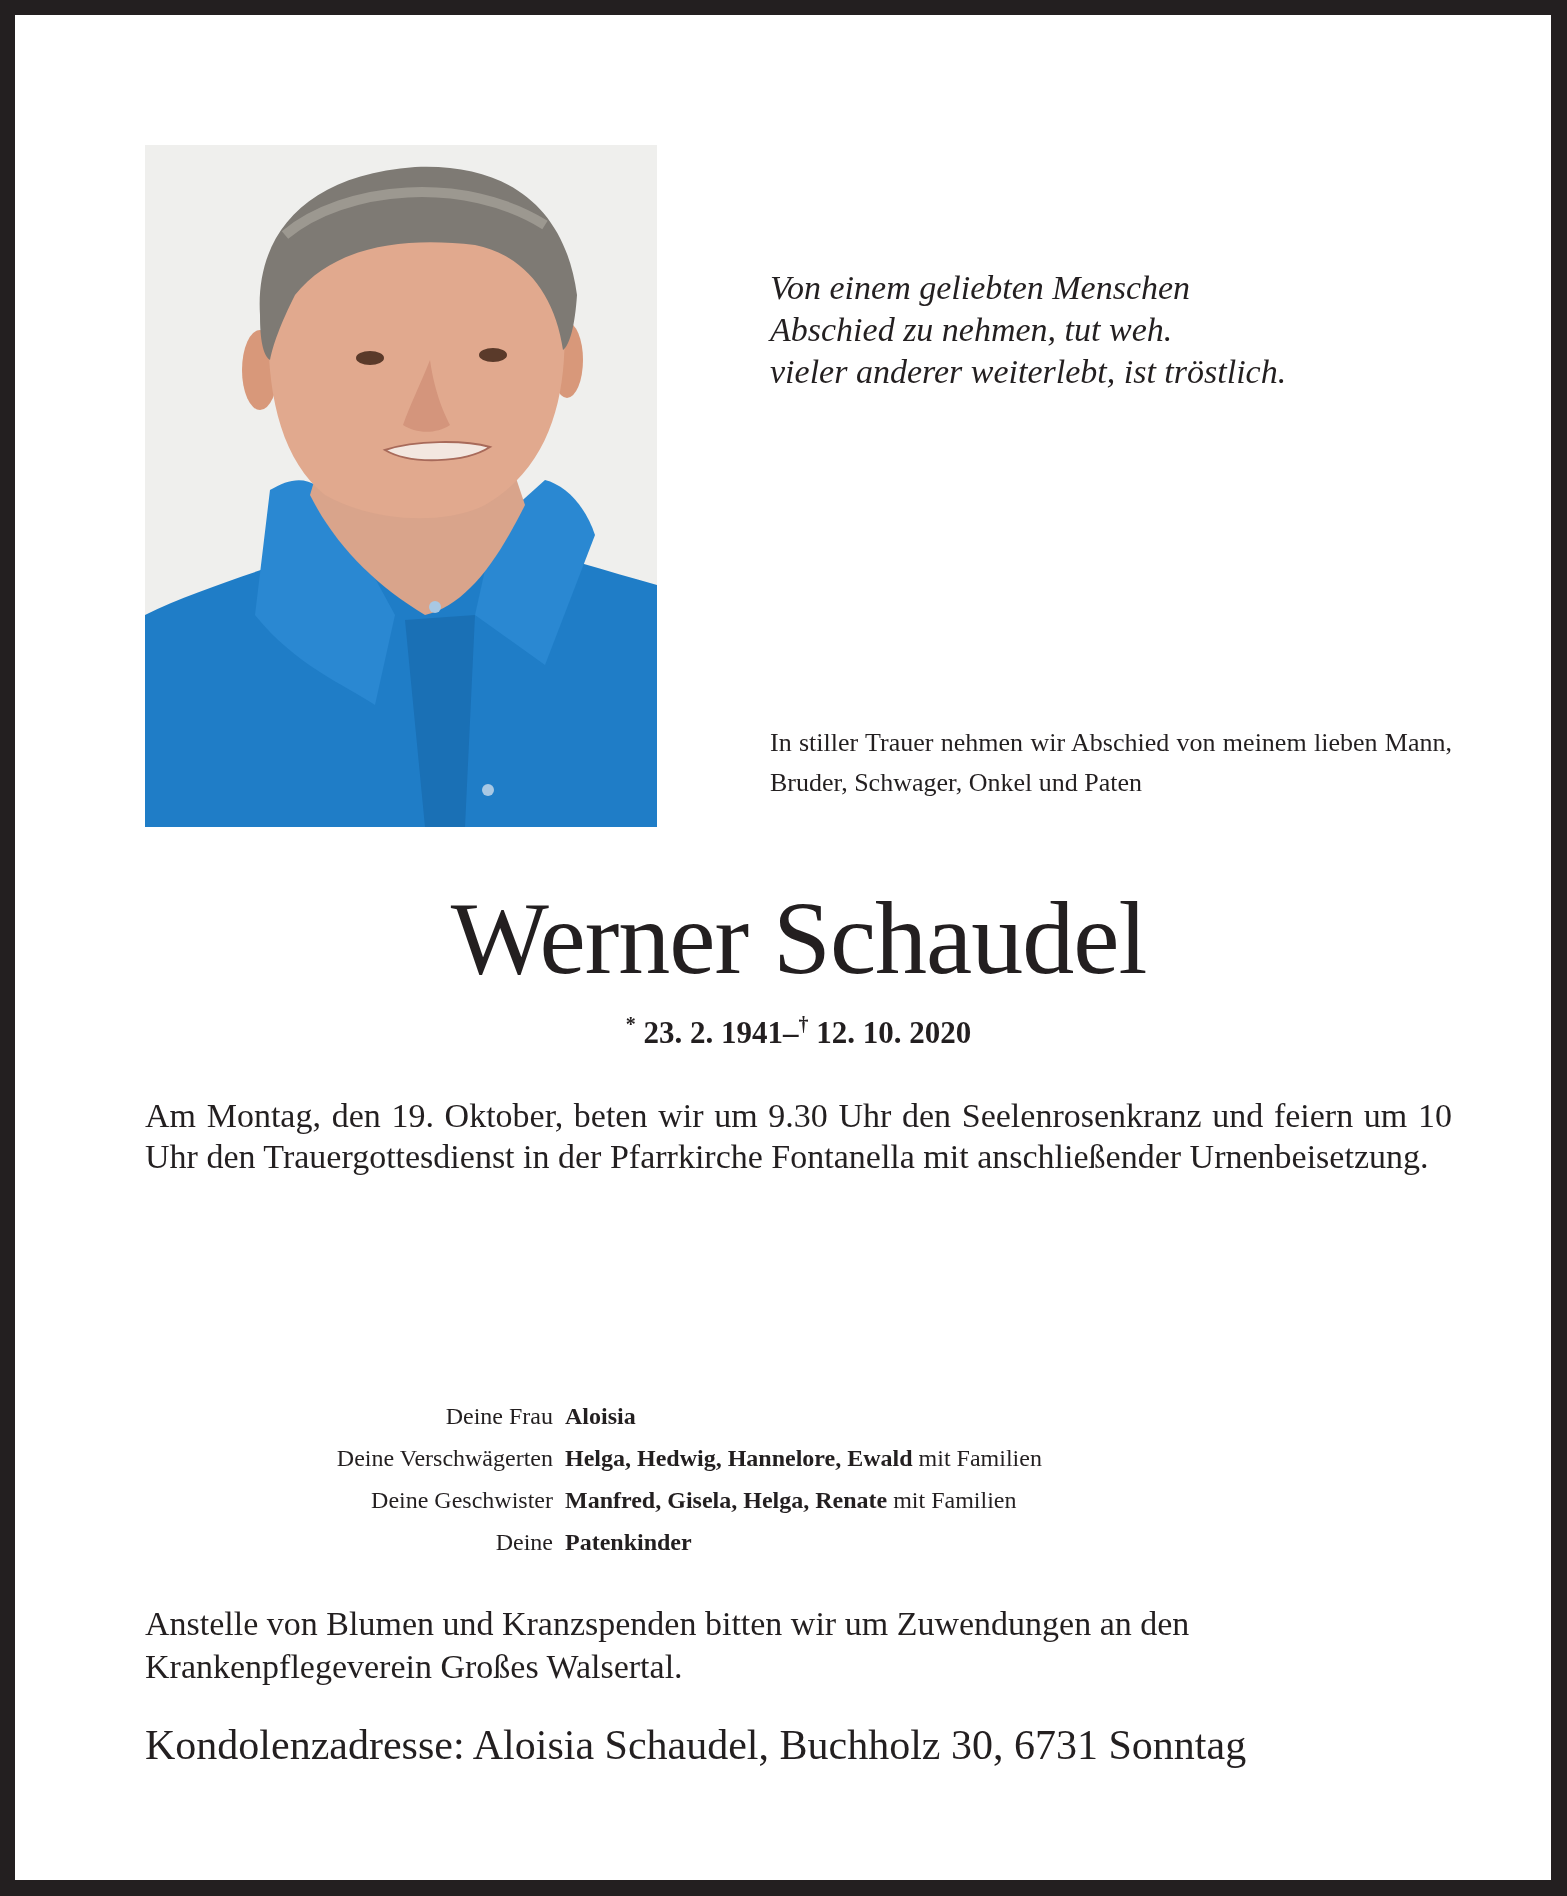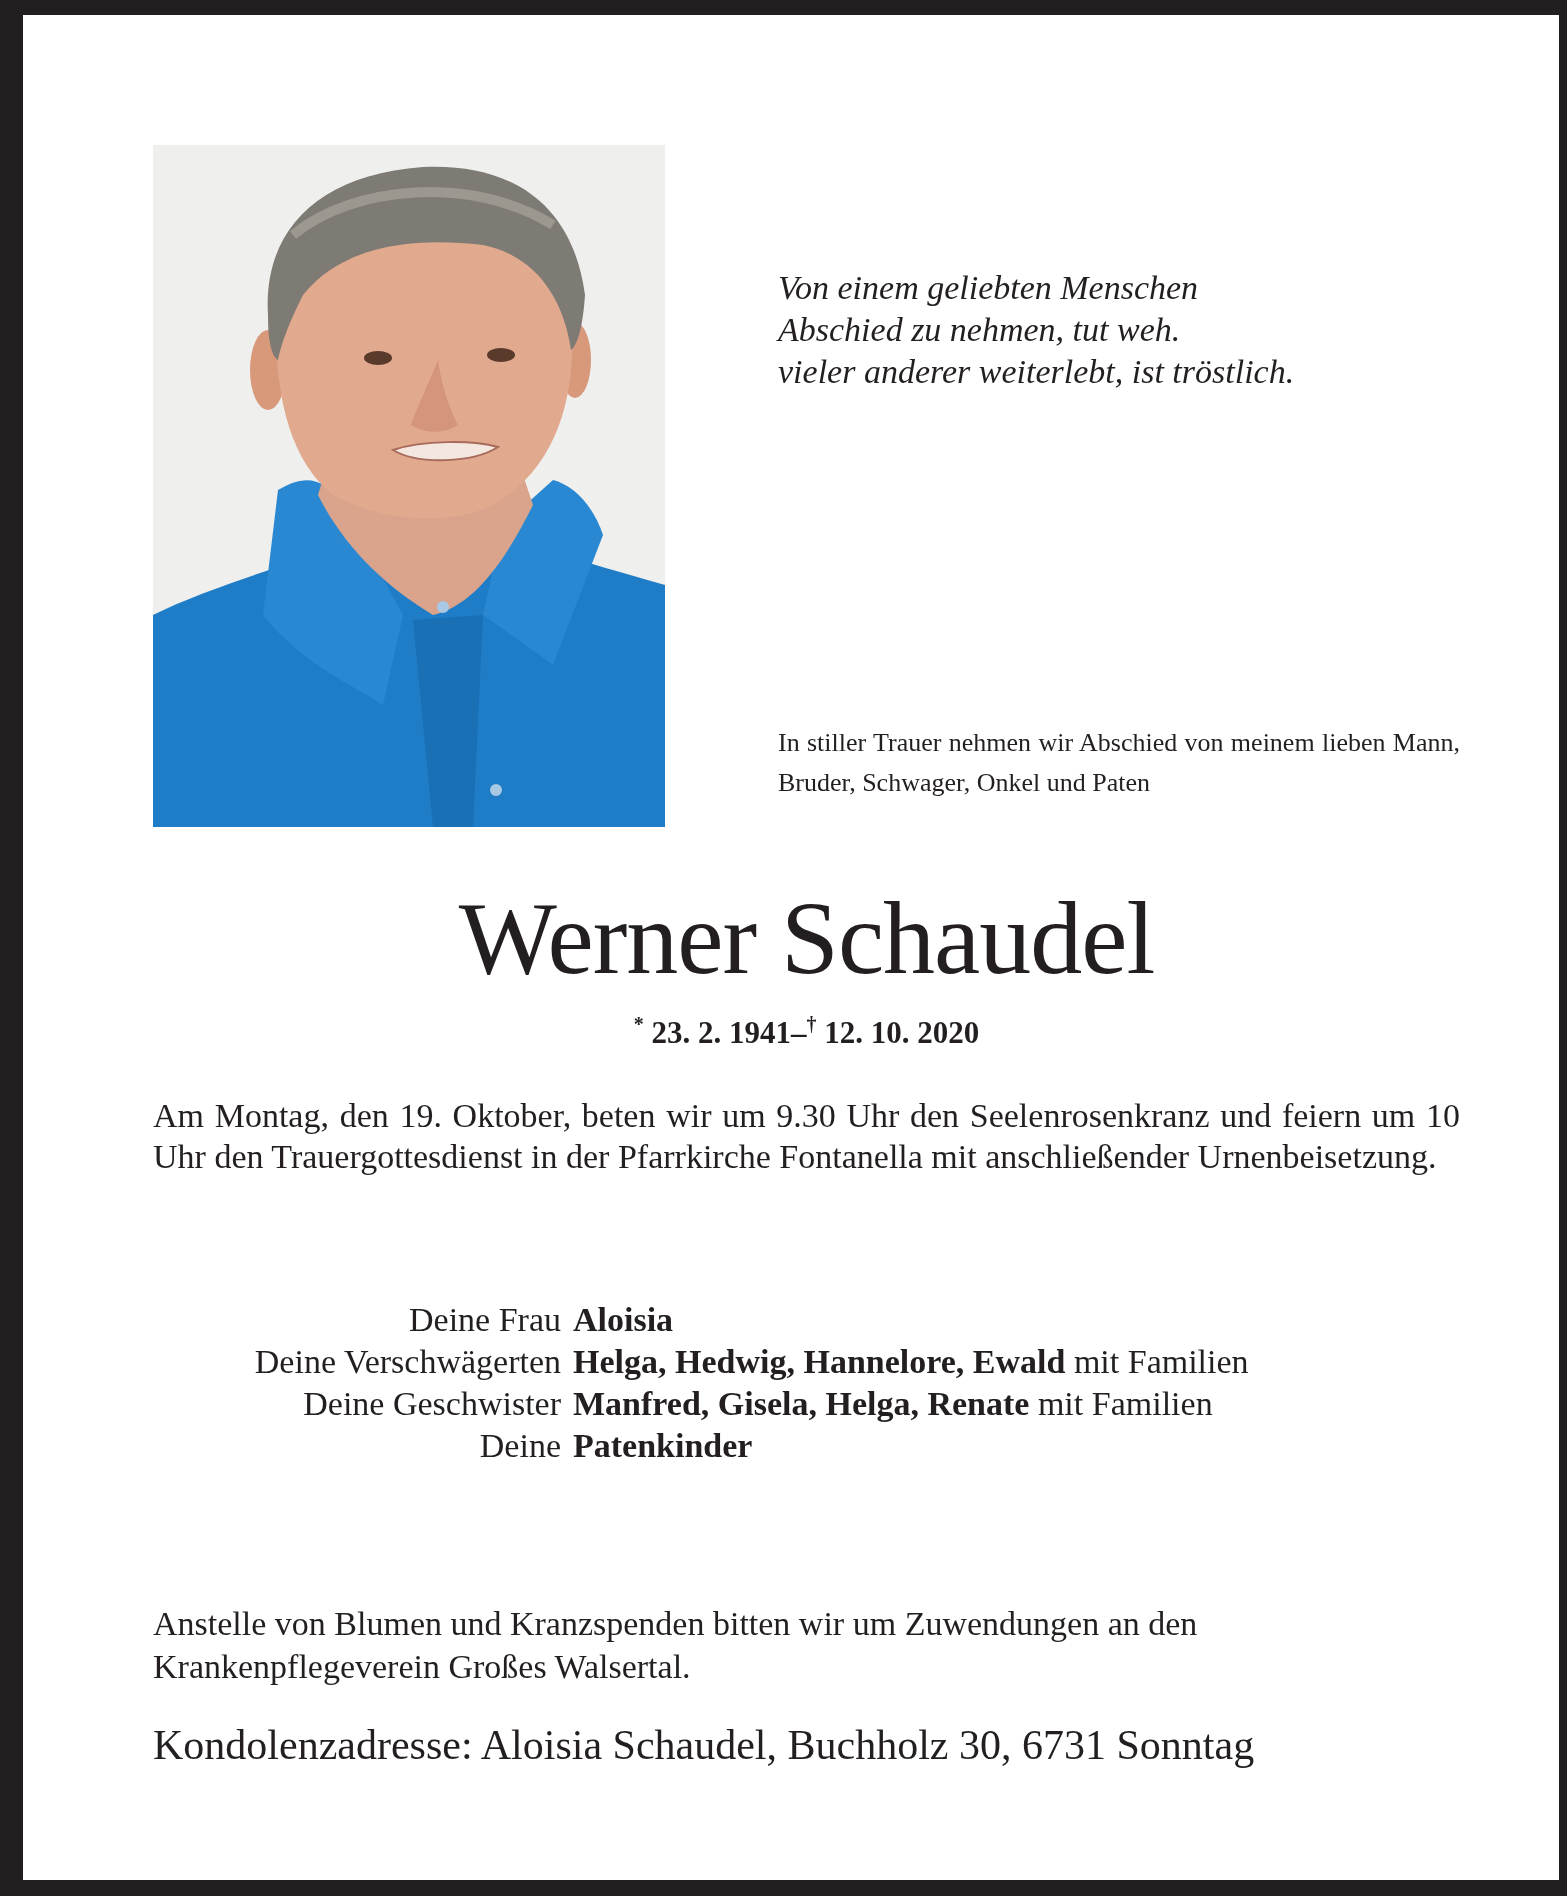--- a/index.html
+++ b/index.html
@@ -15,21 +15,20 @@
       font-family: "Liberation Serif", "DejaVu Serif", serif;
       color: #231f20;
     }
     .frame {
       position: absolute;
       left: 15px;
       top: 15px;
       width: 1536px;
       height: 1865px;
       background: #ffffff;
-      margin-left: 8px;
     }
     .photo {
       position: absolute;
       left: 130px;
       top: 130px;
       width: 512px;
       height: 682px;
       background: #efefed;
       overflow: hidden;
     }
@@ -102,23 +101,23 @@
       top: 1248px;
       font-size: 34px;
       line-height: 40px;
       white-space: nowrap;
     }
     .place-date b { font-weight: bold; }
 
     .family {
       position: absolute;
       left: 130px;
-      top: 1284px;
+      top: 1380px;
       width: 1330px;
-      font-size: 34px;
+      font-size: 24px;
       line-height: 42px;
     }
     .family-row {
       display: flex;
       white-space: nowrap;
     }
     .family-row .rel {
       width: 420px;
       text-align: right;
       padding-right: 12px;

